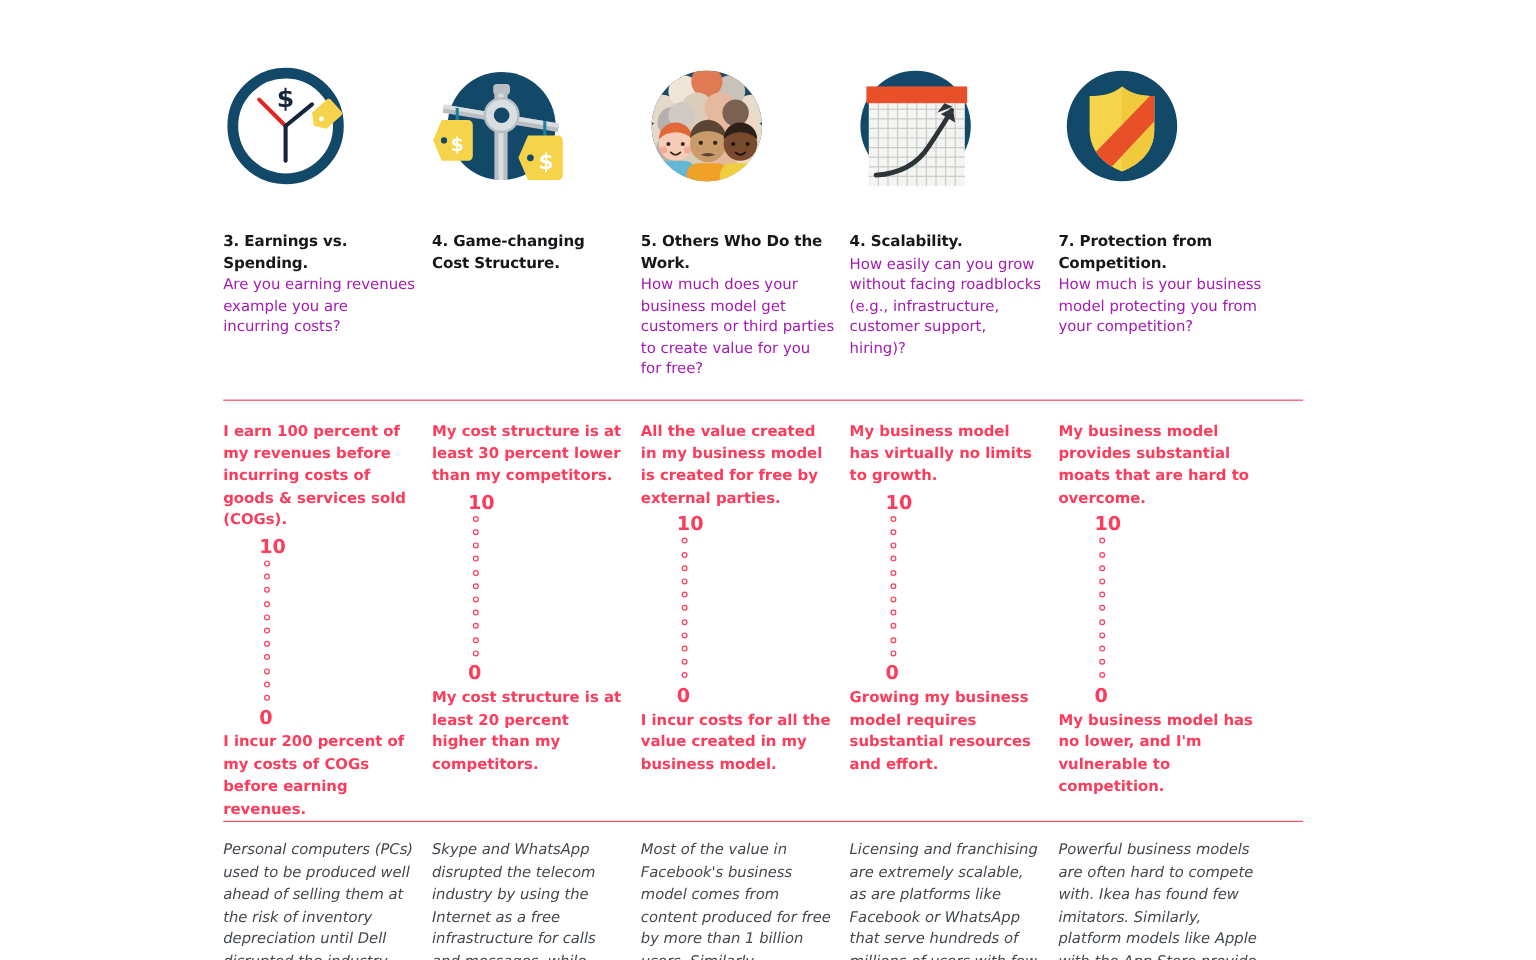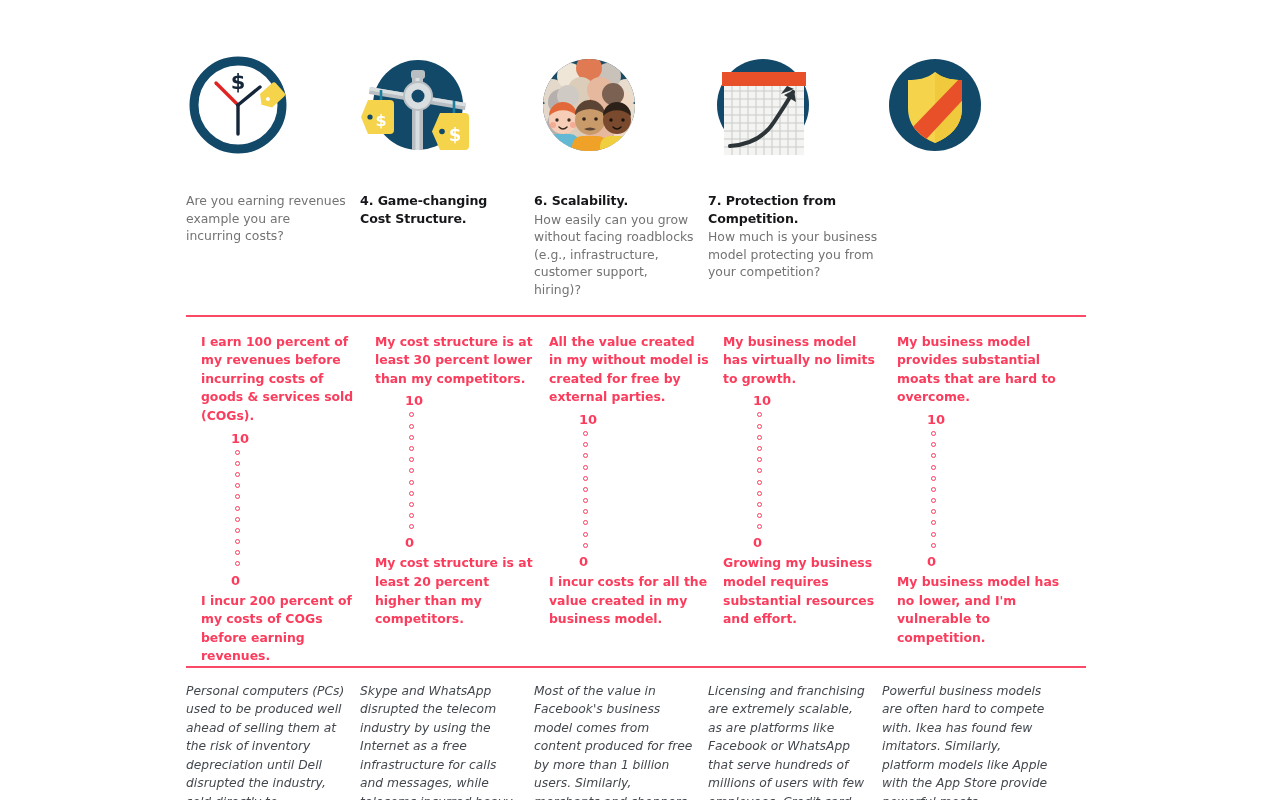--- a/index.html
+++ b/index.html
@@ -51,46 +51,46 @@
   .head-title {
     font-size: 12.6px;
     font-weight: bold;
     color: #16171a;
     line-height: 17.5px;
     letter-spacing: -0.1px;
     margin: 0 0 1px 0;
   }
   .head-sub {
     font-size: 12.4px;
-    color: #737373;
+    color: #a21caf;
     line-height: 17.5px;
     margin: 0;
   }
 
   
   .divider {
     width: 900px;
     height: 1.6px;
     background: #fb4a67;
     margin: 0;
   }
   .divider.top { margin-top: 17px; }
   .divider.bottom { margin-top: 0px; }
 
   
-  .scale-row { padding-top: 16px; justify-content: center; }
+  .scale-row { padding-top: 16px; }
   .scale-top-text, .scale-bottom-text {
     font-size: 12.4px;
     font-weight: bold;
     color: #fb3c5c;
     line-height: 18.6px;
     margin: 0;
   }
   .scale-num {
-    font-size: 13px;
+    font-size: 16px;
     font-weight: bold;
     color: #fb3c5c;
     line-height: 16px;
     margin: 5px 0 0 0;
     padding-left: 30px;
   }
   .scale-num.bottom { margin: 2px 0 3px 0; }
   .dots {
     padding-left: 34px;
     margin: 3px 0 0 0;
@@ -270,27 +270,32 @@
             <path d="M53 22 L53 93 L80 93 L80 22 Z" fill="#f0c93c"></path>
             <path d="M82 24 L92 38 L36 98 L24 84 Z" fill="#e8502a"></path>
           </g>
         </svg>
       </div>
     </div>
   </div>
 
   <div class="row head-row">
     <div class="col">
+      <p class="head-title">3. Earnings vs. Spending.</p>
       <p class="head-sub">Are you earning revenues example you are incurring costs?</p>
     </div>
     <div class="col">
       <p class="head-title">4. Game-changing Cost Structure.</p>
     </div>
     <div class="col">
-      <p class="head-title">6. Scalability.</p>
+      <p class="head-title">5. Others Who Do the Work.</p>
+      <p class="head-sub">How much does your business model get customers or third parties to create value for you for free?</p>
+    </div>
+    <div class="col">
+      <p class="head-title">4. Scalability.</p>
       <p class="head-sub">How easily can you grow without facing roadblocks (e.g., infrastructure, customer support, hiring)?</p>
     </div>
     <div class="col last">
       <p class="head-title">7. Protection from Competition.</p>
       <p class="head-sub">How much is your business model protecting you from your competition?</p>
     </div>
   </div>
 
   <div class="divider top"></div>
 
@@ -330,21 +335,21 @@
           <div class="dot"></div>
           <div class="dot"></div>
           <div class="dot"></div>
           <div class="dot"></div>
         </div>
       <p class="scale-num bottom">0</p>
       <p class="scale-bottom-text">My cost structure is at least 20 percent higher than my competitors.</p>
     </div>
 
     <div class="col">
-      <p class="scale-top-text">All the value created in my without model is created for free by external parties.</p>
+      <p class="scale-top-text">All the value created in my business model is created for free by external parties.</p>
       <p class="scale-num">10</p>
       <div class="dots">
           <div class="dot"></div>
           <div class="dot"></div>
           <div class="dot"></div>
           <div class="dot"></div>
           <div class="dot"></div>
           <div class="dot"></div>
           <div class="dot"></div>
           <div class="dot"></div>

